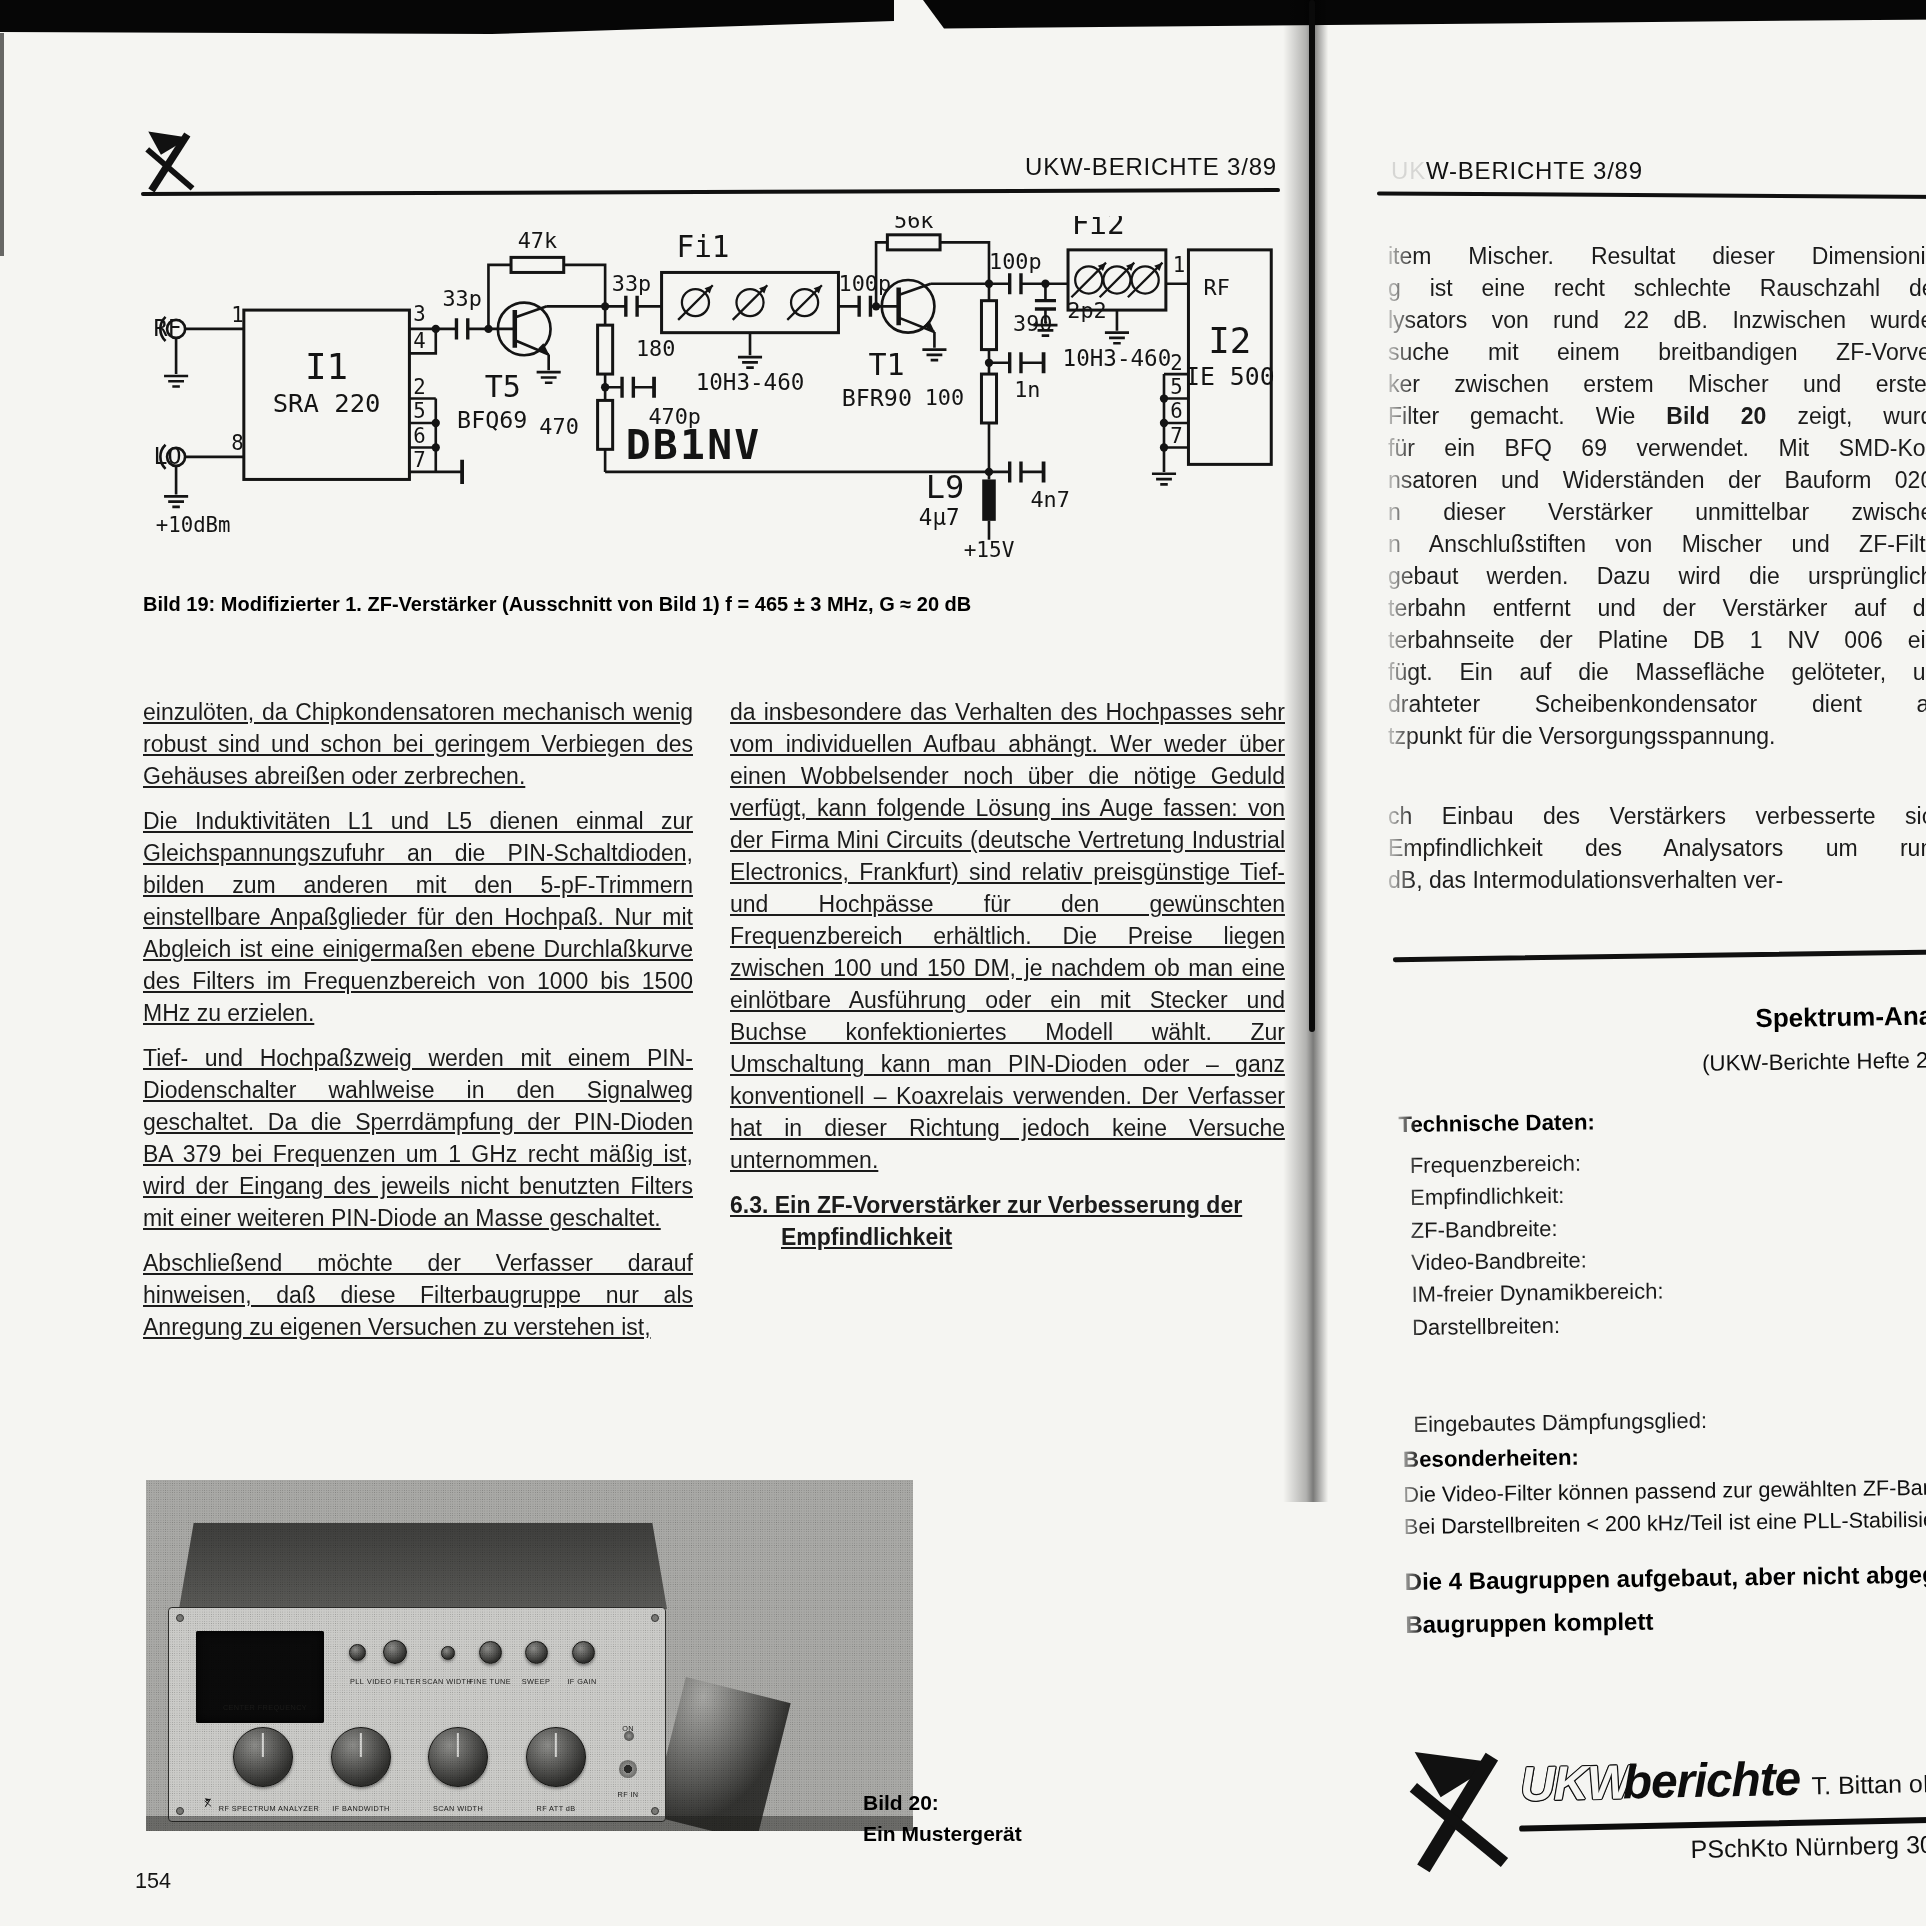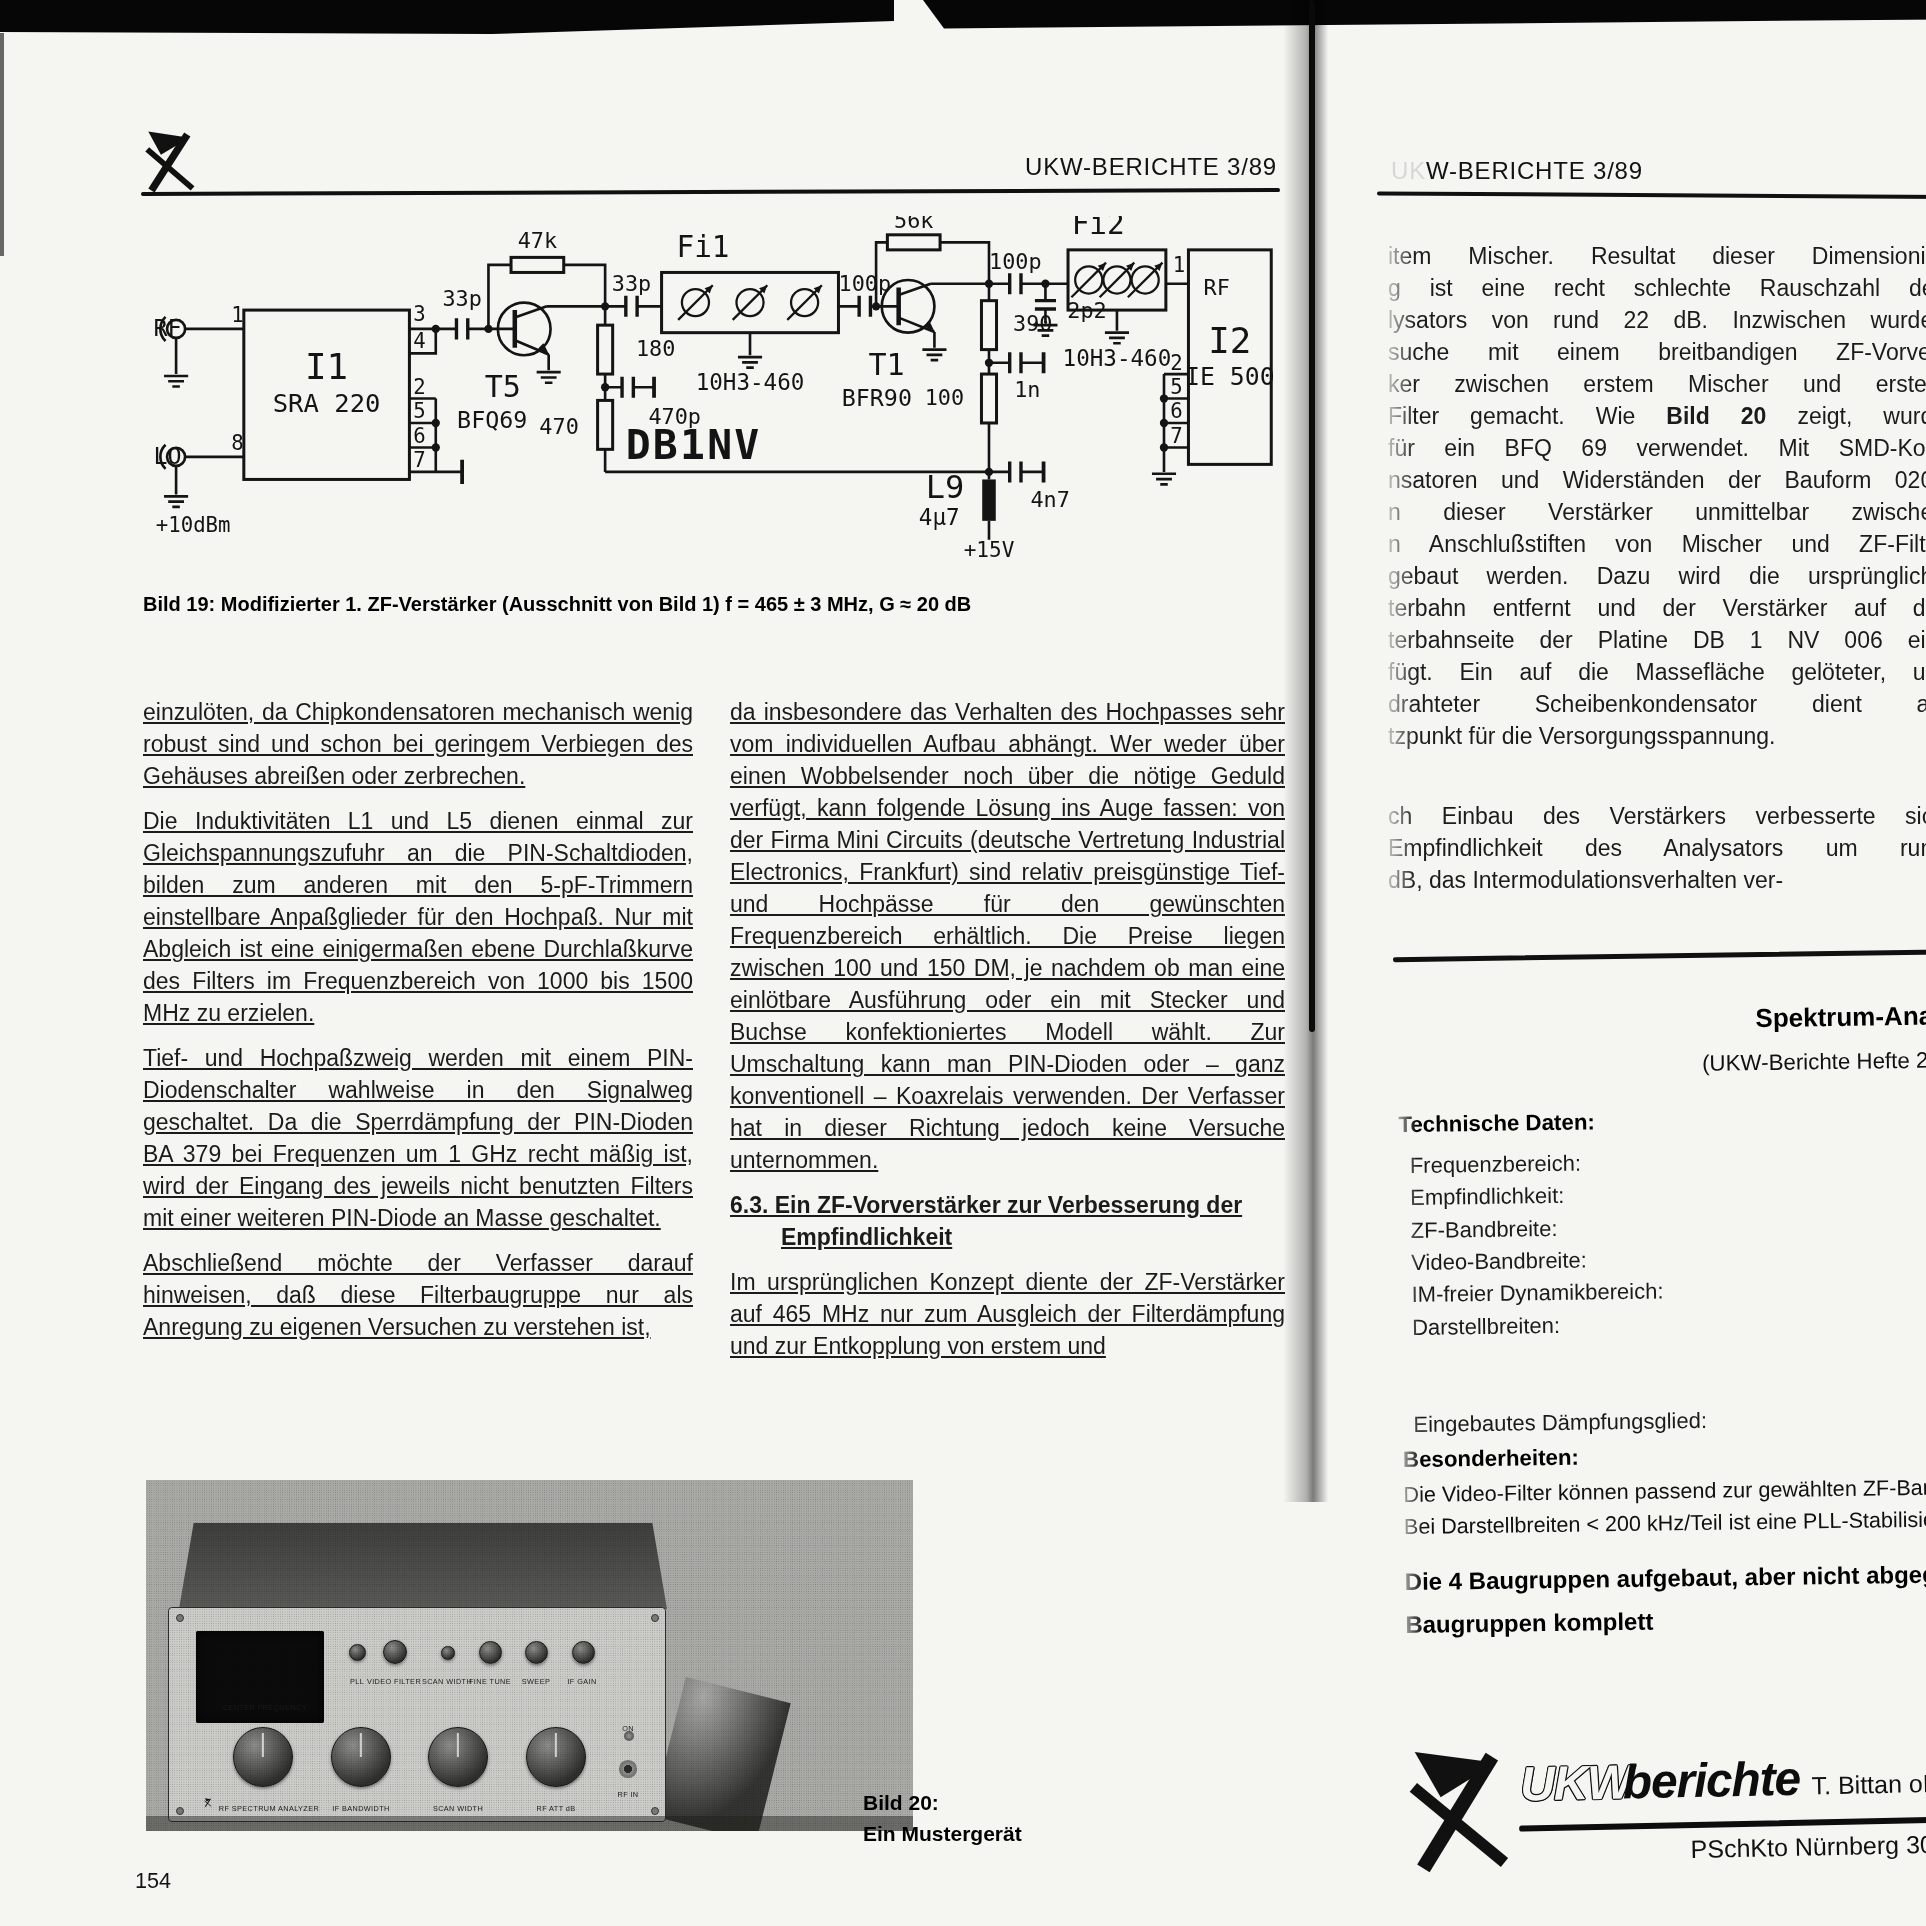--- a/index.html
+++ b/index.html
@@ -258,21 +258,20 @@
 <div class="abs col" style="left:143px;top:696px;width:550px">
   <p>einzulöten, da Chipkondensatoren mechanisch wenig robust sind und schon bei geringem Verbiegen des Gehäuses abreißen oder zerbrechen.</p>
   <p>Die Induktivitäten L1 und L5 dienen einmal zur Gleichspannungszufuhr an die PIN-Schaltdioden, bilden zum anderen mit den 5-pF-Trimmern einstellbare Anpaßglieder für den Hochpaß. Nur mit Abgleich ist eine einigermaßen ebene Durchlaßkurve des Filters im Frequenzbereich von 1000 bis 1500 MHz zu erzielen.</p>
   <p>Tief- und Hochpaßzweig werden mit einem PIN-Diodenschalter wahlweise in den Signalweg geschaltet. Da die Sperrdämpfung der PIN-Dioden BA 379 bei Frequenzen um 1 GHz recht mäßig ist, wird der Eingang des jeweils nicht benutzten Filters mit einer weiteren PIN-Diode an Masse geschaltet.</p>
   <p>Abschließend möchte der Verfasser darauf hinweisen, daß diese Filterbaugruppe nur als Anregung zu eigenen Versuchen zu verstehen ist,</p>
 </div>
 
 <div class="abs col" style="left:730px;top:696px;width:555px">
   <p>da insbesondere das Verhalten des Hochpasses sehr vom individuellen Aufbau abhängt. Wer weder über einen Wobbelsender noch über die nötige Geduld verfügt, kann folgende Lösung ins Auge fassen: von der Firma Mini Circuits (deutsche Vertretung Industrial Electronics, Frankfurt) sind relativ preisgünstige Tief- und Hochpässe für den gewünschten Frequenzbereich erhältlich. Die Preise liegen zwischen 100 und 150 DM, je nachdem ob man eine einlötbare Ausführung oder ein mit Stecker und Buchse konfektioniertes Modell wählt. Zur Umschaltung kann man PIN-Dioden oder – ganz konventionell – Koaxrelais verwenden. Der Verfasser hat in dieser Richtung jedoch keine Versuche unternommen.</p>
   <h3>6.3. Ein ZF-Vorverstärker zur Verbesserung der Empfindlichkeit</h3>
-  <p>Im ursprünglichen Konzept diente der ZF-Verstärker auf 465 MHz nur zum Ausgleich der Filterdämpfung und zur Entkopplung von erstem und</p>
 </div>
 
 <div class="abs photo" style="left:146px;top:1480px;width:767px;height:351px">
   <div class="cabtop"></div>
   <div class="cord"></div>
   <div class="panel"></div>
   <div class="crt"></div>
   <div class="screw" style="left:30px;top:134px"></div>
   <div class="screw" style="left:505px;top:134px"></div>
   <div class="screw" style="left:30px;top:327px"></div>

